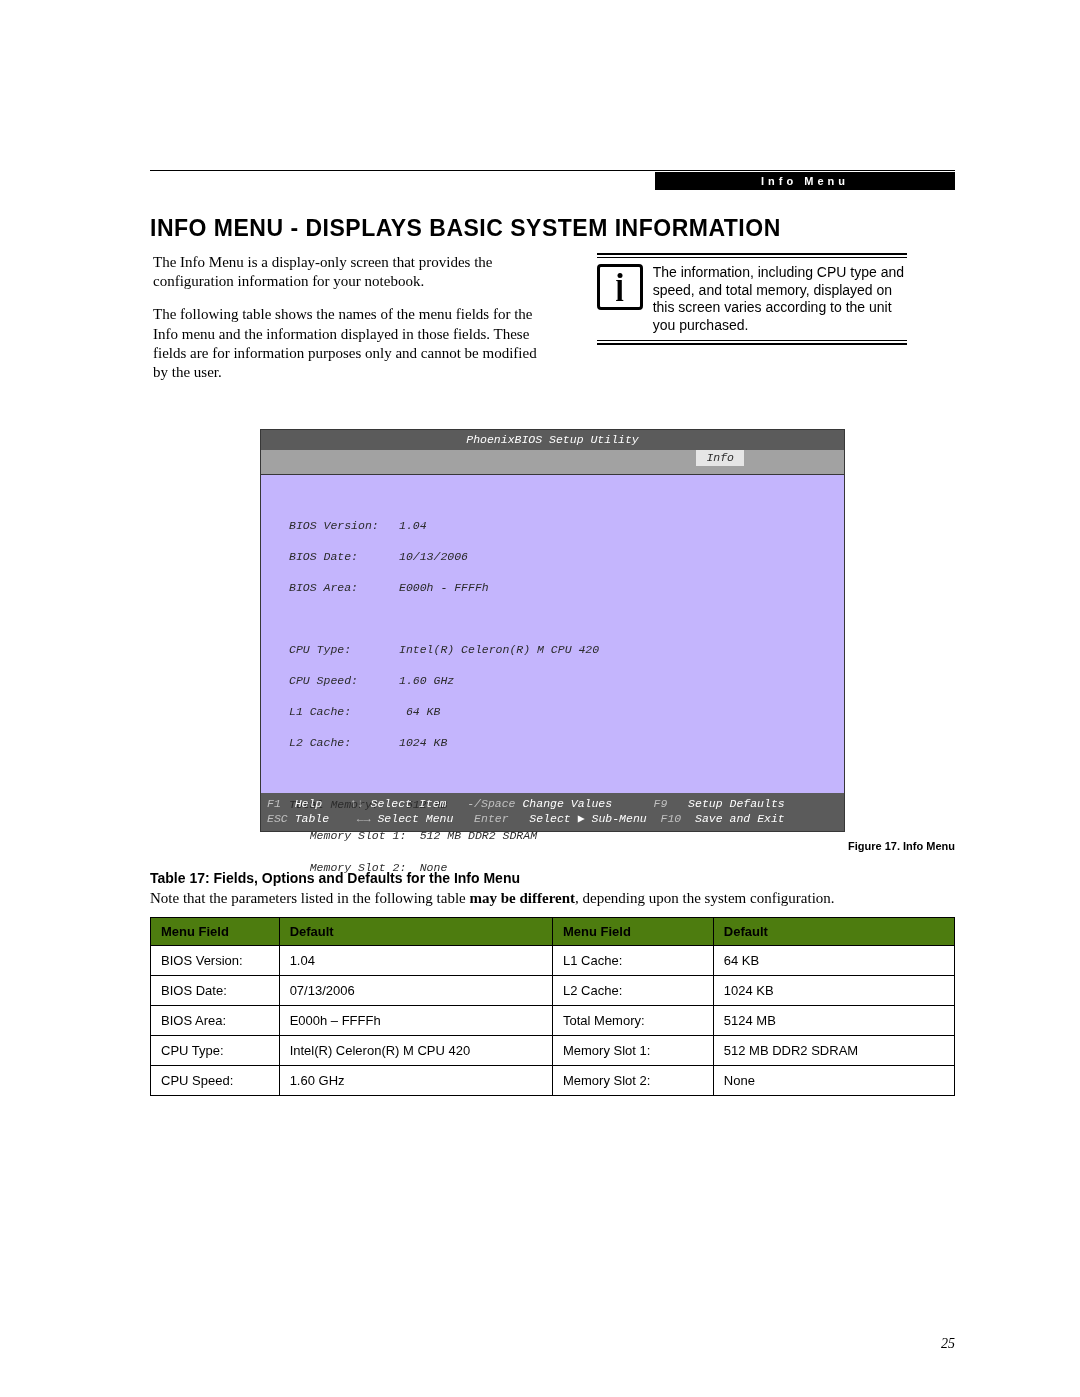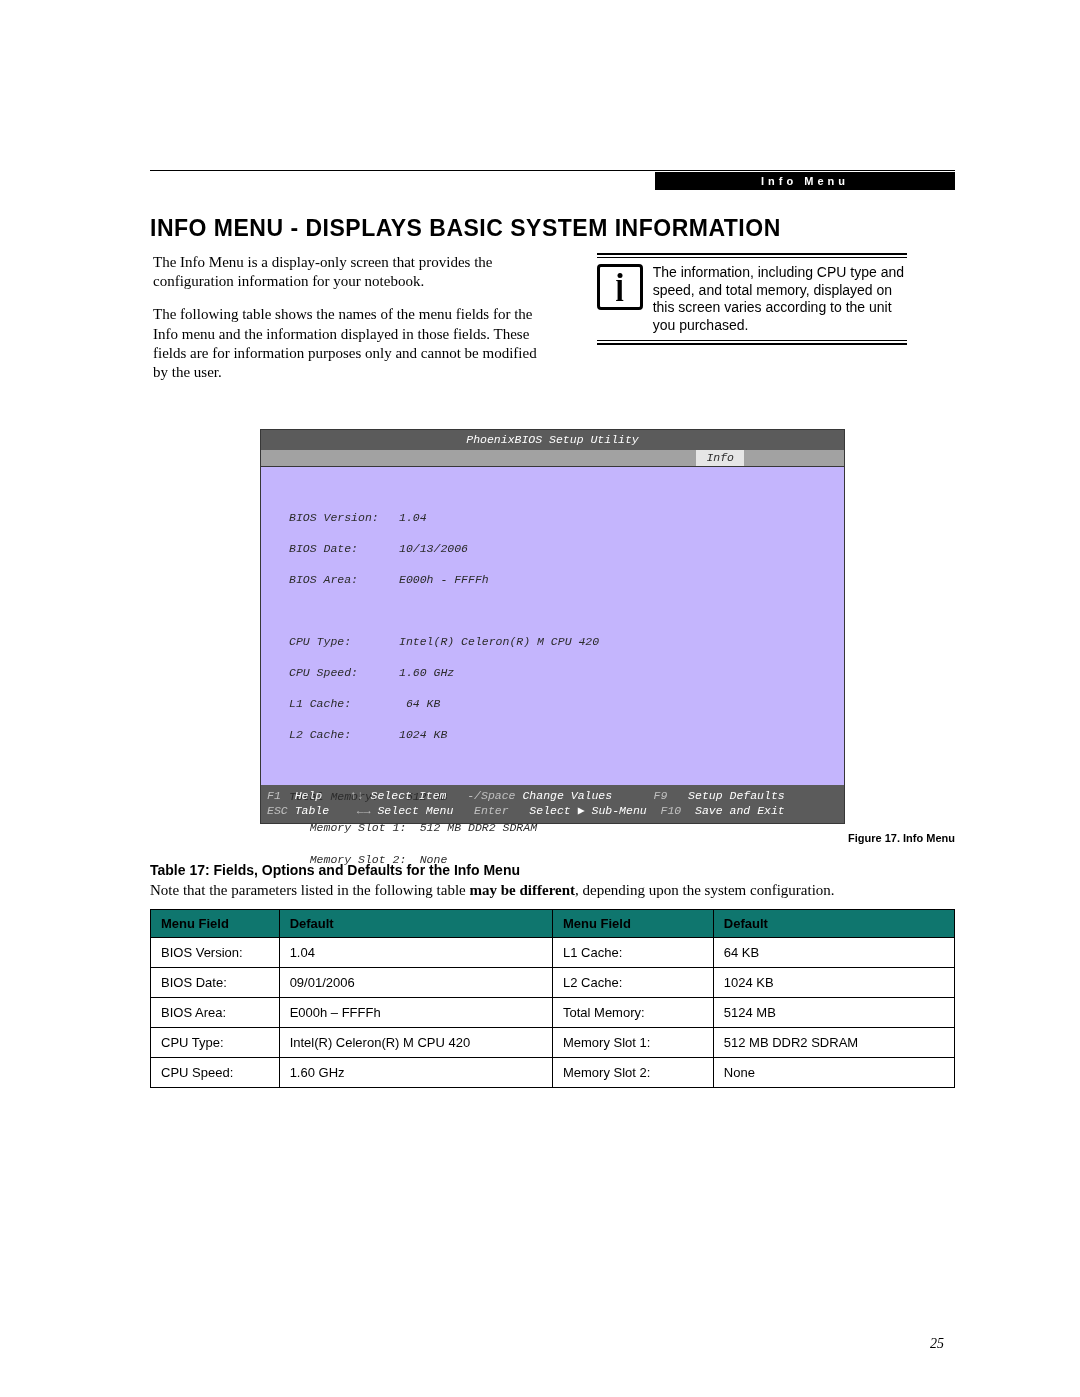--- a/index.html
+++ b/index.html
@@ -85,21 +85,21 @@
     font-family: "Courier New", monospace;
     font-size: 11.5px;
     line-height: 1.35;
     border: 1px solid #373737;
     font-style: italic;
   }
   .bios-title {
     background:#5b5b5b; color:#fff; text-align:center; padding:2px 0;
   }
   .bios-tabs {
-    background:#a2a2a2; color:#a2a2a2; position:relative; height:16px;
+    background:#a2a2a2; color:#a2a2a2; position:relative; height:24px;
   }
   .bios-tab {
     position:absolute; right:100px; top:0; height:16px; padding:0 10px;
     background:#e6e6e6; color:#2b2b2b; line-height:16px;
   }
   .bios-body {
     background:#c4b5fd; color:#2b2b2b; height:280px;
     padding: 28px 20px 10px 28px;
     border-top:1px solid #373737;
     white-space: pre;
@@ -127,28 +127,28 @@
   .tbl-note {
     font-size:15px; margin:0 0 10px 0;
   }
 
   table.defs {
     width:100%; border-collapse: collapse;
     font-family: Arial, Helvetica, sans-serif;
     font-size:13px;
   }
   table.defs th {
-    background:#0f766e; text-align:left; font-weight:bold;
+    background:#4d7c0f; text-align:left; font-weight:bold;
     padding:6px 10px; border:1px solid #000;
   }
   table.defs td {
     padding:7px 10px; border:1px solid #000; background:#fff;
   }
   .page-num {
-    position:absolute; right:136px; bottom:45px;
+    position:absolute; right:125px; bottom:45px;
     font-style: italic; font-size:14px;
   }
 </style>
 </head>
 <body>
 
 <div class="page">
 
   <div class="top-rule"></div>
   <div class="header-bar">Info Menu</div>
@@ -233,21 +233,21 @@
       </thead>
     <tbody id="defs-body">
         <tr>
           <td>BIOS Version:</td>
           <td>1.04</td>
           <td>L1 Cache:</td>
           <td>64 KB</td>
         </tr>
         <tr>
           <td>BIOS Date:</td>
-          <td>09/01/2006</td>
+          <td>07/13/2006</td>
           <td>L2 Cache:</td>
           <td>1024 KB</td>
         </tr>
         <tr>
           <td>BIOS Area:</td>
           <td>E000h – FFFFh</td>
           <td>Total Memory:</td>
           <td>5124 MB</td>
         </tr>
         <tr>

